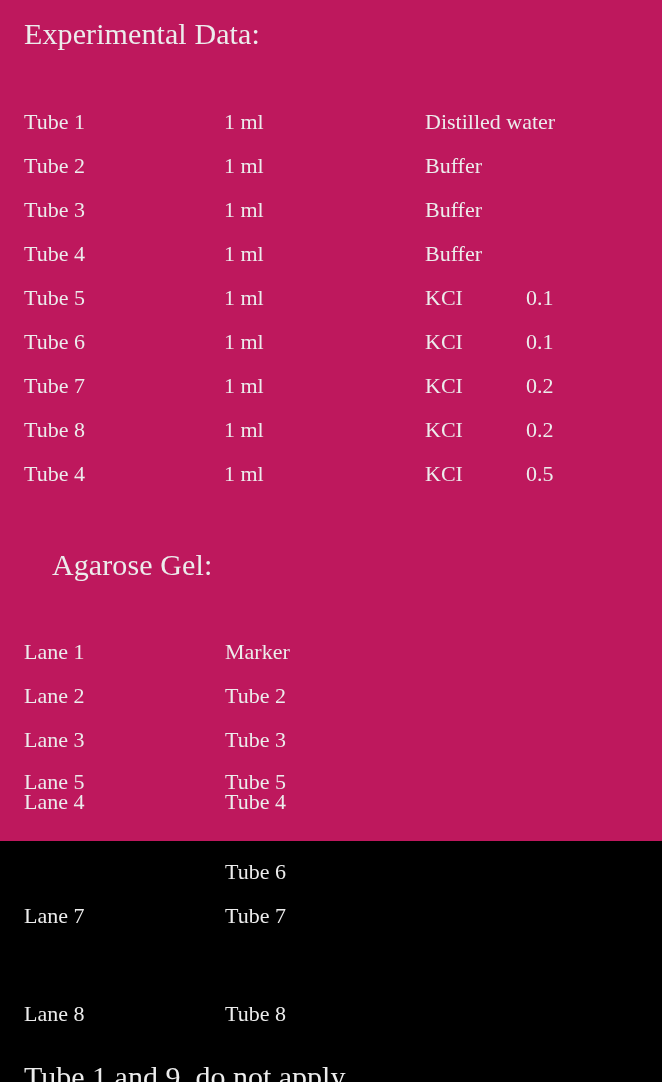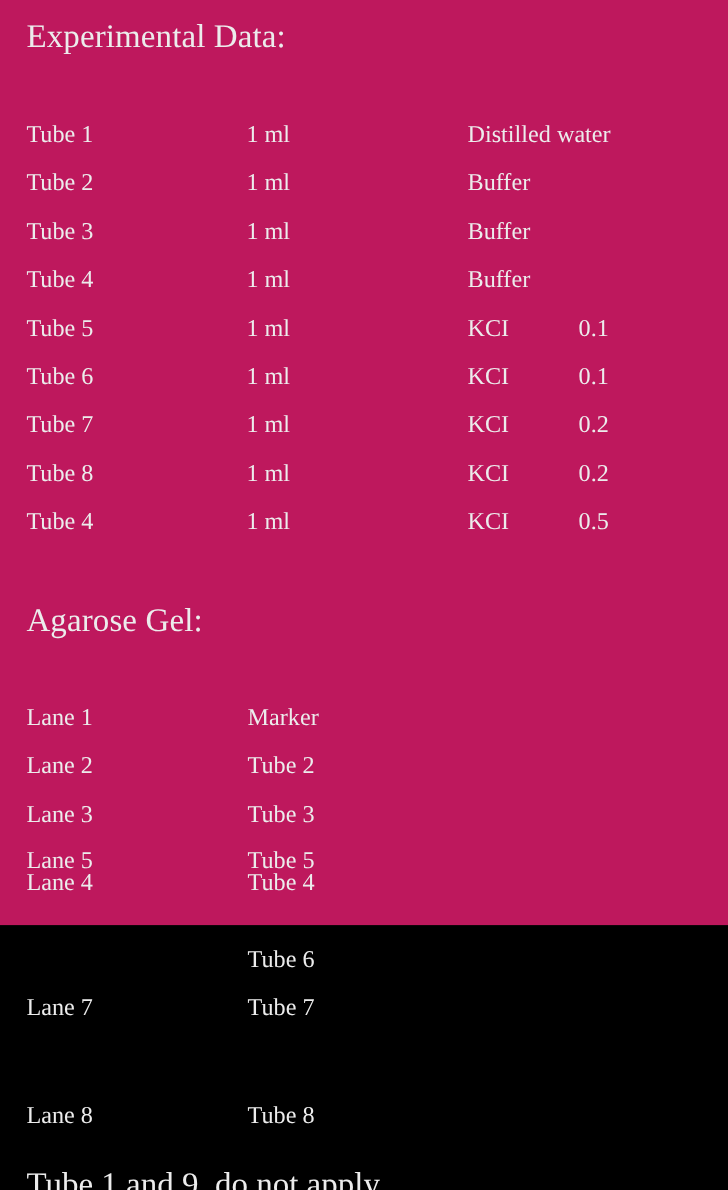--- a/index.html
+++ b/index.html
@@ -127,21 +127,21 @@
         <span class="cell c-conc">0.2</span>
       </div>
       <div class="row" style="top: 452px;">
         <span class="cell c-tube">Tube 4</span>
         <span class="cell c-vol">1 ml</span>
         <span class="cell c-sub">KCI</span>
         <span class="cell c-conc">0.5</span>
       </div>
     </div>
 
-  <div class="section-heading" style="top: 543px;">Agarose Gel:</div>
+  <div class="section-heading" style="top: 543px; margin-left: 28px;">Agarose Gel:</div>
 
   <div id="lane-table">
       <div class="row" style="top: 630px;">
         <span class="cell c-lane">Lane 1</span>
         <span class="cell c-source">Marker</span>
       </div>
       <div class="row" style="top: 674px;">
         <span class="cell c-lane">Lane 2</span>
         <span class="cell c-source">Tube 2</span>
       </div>

